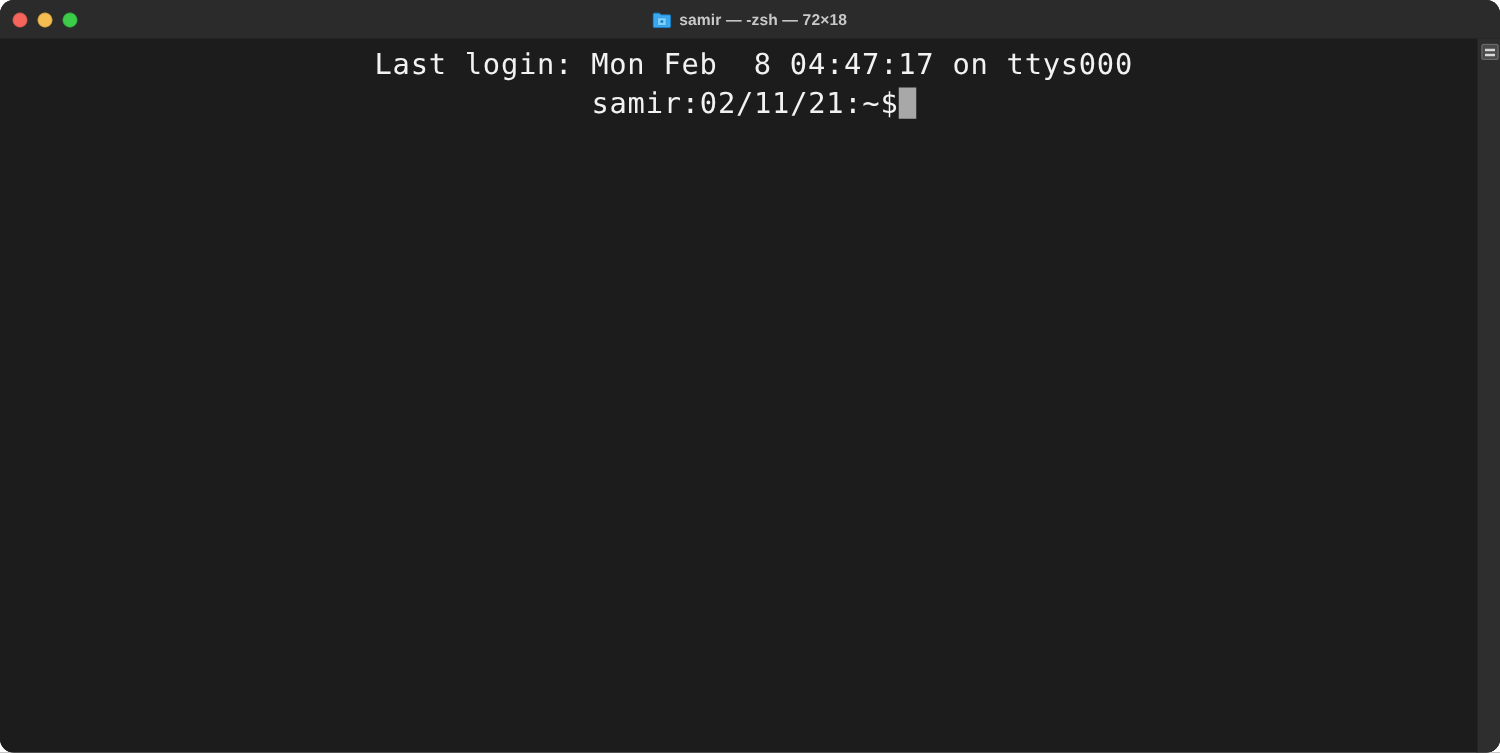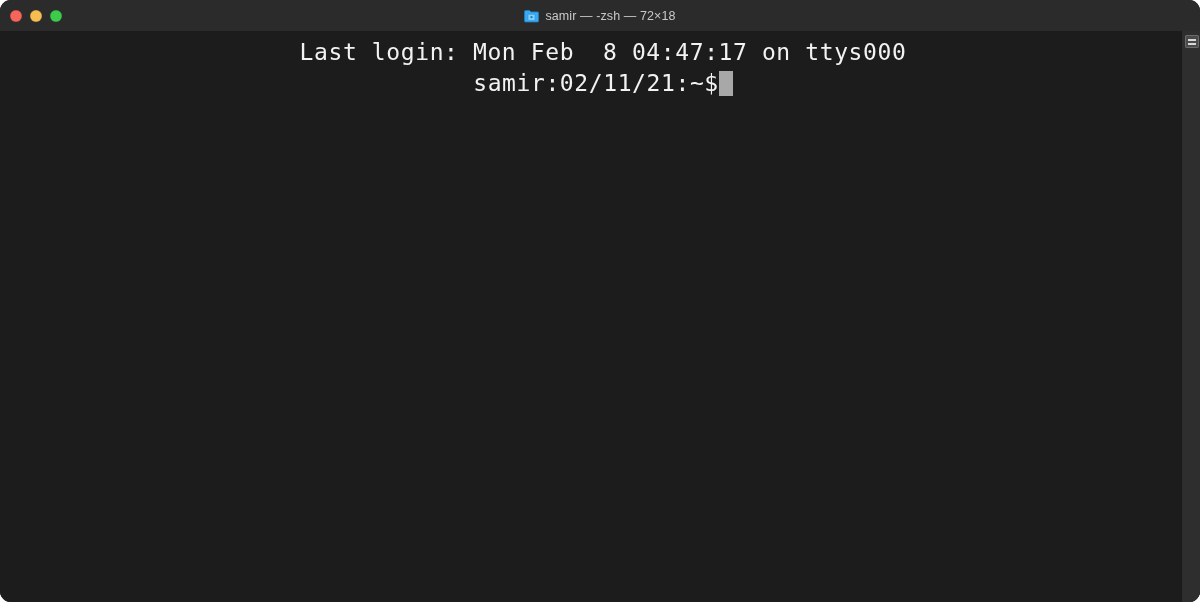--- a/index.html
+++ b/index.html
@@ -71,21 +71,21 @@
   }
   .proxy-icon {
     width: 15px;
     height: 14px;
     display: block;
     flex: none;
   }
   .title-text {
     color: #c9c9c9;
     font-size: 12.5px;
-    font-weight: normal;
+    font-weight: bold;
     letter-spacing: 0.1px;
     white-space: pre;
     font-family: "Liberation Sans", sans-serif;
   }
 
   
   .terminal-body {
     position: absolute;
     left: 0;
     top: 31px;

